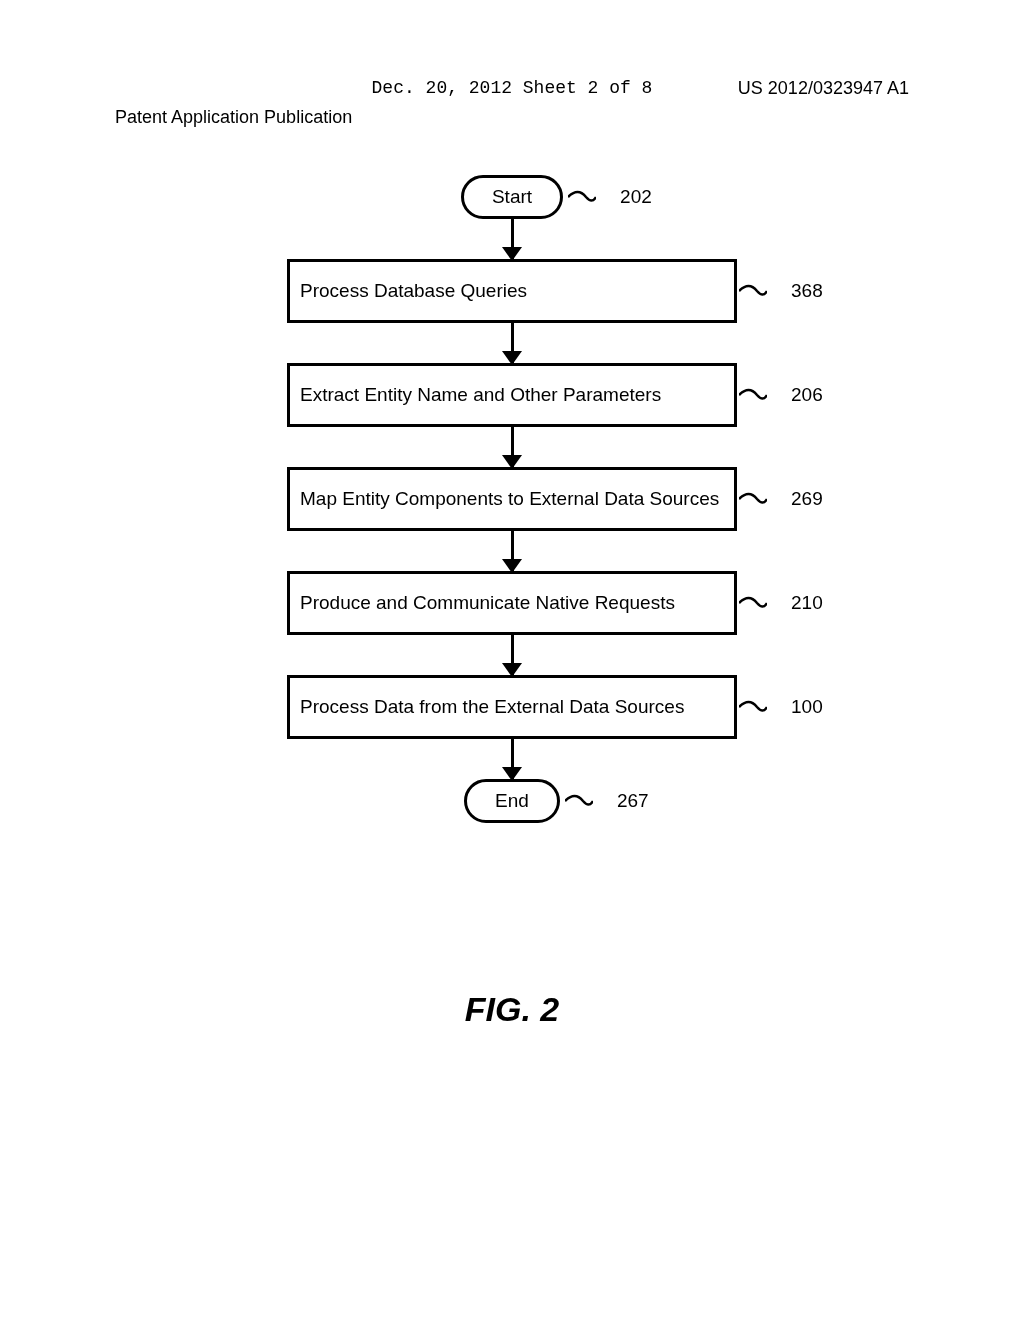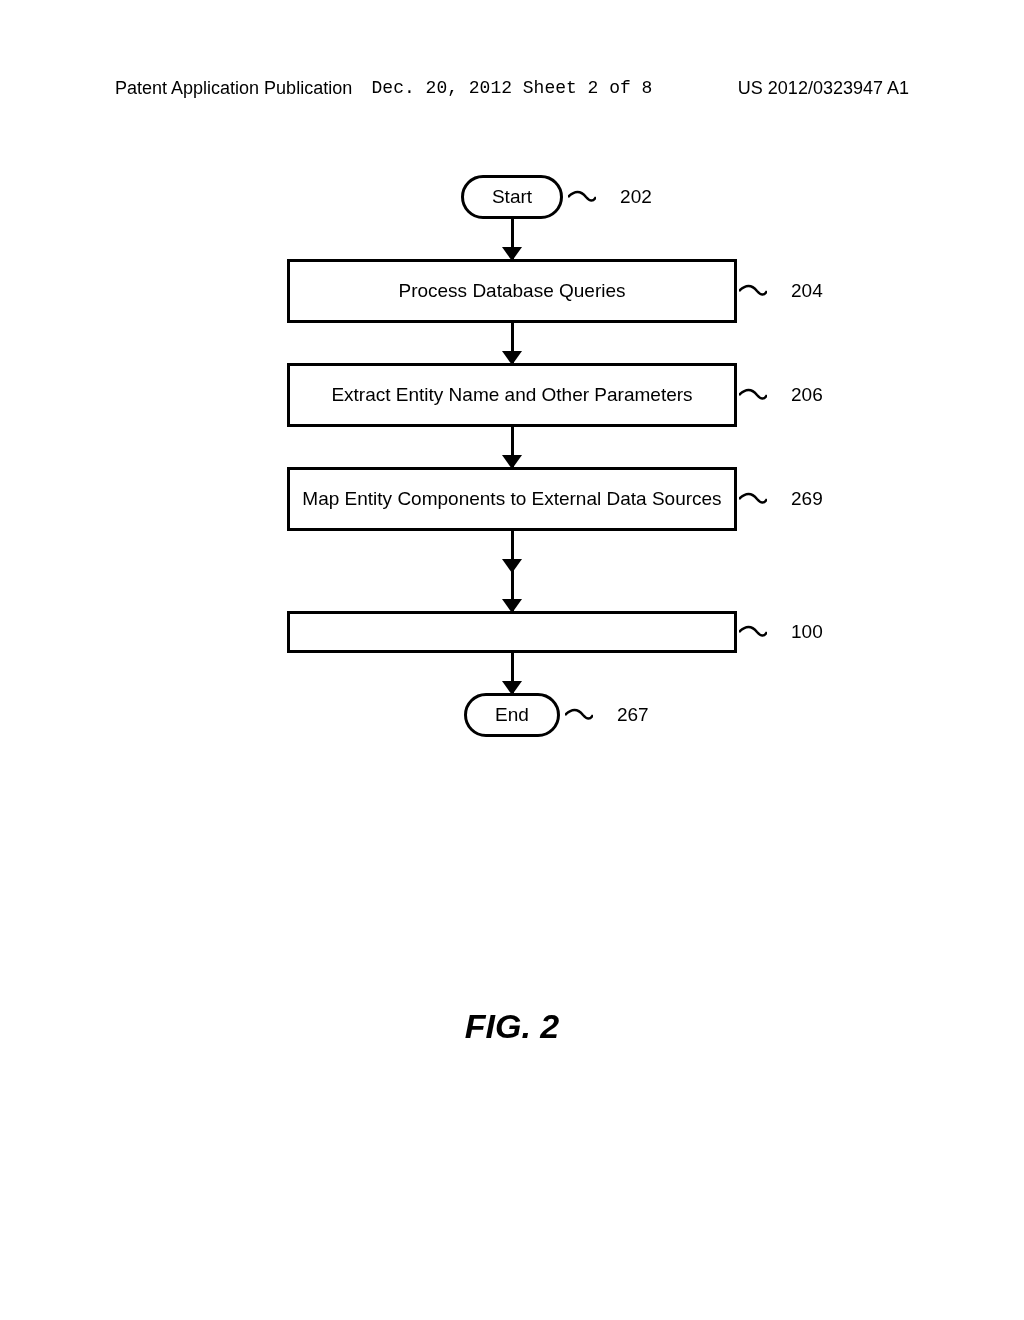--- a/index.html
+++ b/index.html
@@ -20,20 +20,21 @@
       left: 0;
       right: 0;
       display: flex;
       justify-content: space-between;
       padding: 0 115px;
       font-size: 18px;
       font-weight: bold;
     }
     .header-left {
       font-weight: normal;
+      margin-top: 29px;
     }
     .header-center {
       font-weight: normal;
       position: absolute;
       left: 50%;
       transform: translateX(-50%);
       font-family: Liberation Mono, monospace;
     }
     .header-right {
       font-weight: normal;
@@ -52,21 +53,21 @@
       border-radius: 25px;
       padding: 8px 28px;
       font-size: 19px;
       background: white;
       position: relative;
     }
     .process-box {
       border: 3px solid black;
       width: 450px;
       padding: 18px 10px;
-      text-align: center;
+      text-align: left;
       font-size: 19px;
       background: white;
       position: relative;
     }
     .arrow-container {
       height: 40px;
       display: flex;
       justify-content: center;
       align-items: center;
     }
@@ -108,21 +109,20 @@
       margin-right: 8px;
     }
     .figure-label {
       position: absolute;
       top: 990px;
       left: 50%;
       transform: translateX(-50%);
       font-size: 34px;
       font-weight: bold;
       font-style: italic;
-      margin-top: 17px;
     }
   </style>
 </head>
 <body>
 
 <div class="header">
   <span class="header-left">Patent Application Publication</span>
   <span class="header-center">Dec. 20, 2012  Sheet 2 of 8</span>
   <span class="header-right">US 2012/0323947 A1</span>
 </div>
@@ -142,21 +142,21 @@
   <div class="arrow-container">
     <div class="arrow"></div>
   </div>
 
   <div class="process-box">
     <span>Process Database Queries</span>
     <span class="label">
       <svg class="connector" width="28" height="16" viewBox="0 0 28 16">
         <path d="M 0 8 Q 10 -2 18 8 Q 24 15 28 8" stroke="black" stroke-width="2.5" fill="none"></path>
       </svg>
-      <span>204</span>
+      <span>368</span>
     </span>
   </div>
 
   <div class="arrow-container">
     <div class="arrow"></div>
   </div>
 
   <div class="process-box">
     <span>Extract Entity Name and Other Parameters</span>
     <span class="label">
@@ -178,26 +178,36 @@
         <path d="M 0 8 Q 10 -2 18 8 Q 24 15 28 8" stroke="black" stroke-width="2.5" fill="none"></path>
       </svg>
       <span>269</span>
     </span>
   </div>
 
   <div class="arrow-container">
     <div class="arrow"></div>
   </div>
 
-
-  <div class="arrow-container">
-    <div class="arrow"></div>
-  </div>
-
-  <div class="process-box">
+  <div class="process-box">
+    <span>Produce and Communicate Native Requests</span>
+    <span class="label">
+      <svg class="connector" width="28" height="16" viewBox="0 0 28 16">
+        <path d="M 0 8 Q 10 -2 18 8 Q 24 15 28 8" stroke="black" stroke-width="2.5" fill="none"></path>
+      </svg>
+      <span>210</span>
+    </span>
+  </div>
+
+  <div class="arrow-container">
+    <div class="arrow"></div>
+  </div>
+
+  <div class="process-box">
+    <span>Process Data from the External Data Sources</span>
     <span class="label">
       <svg class="connector" width="28" height="16" viewBox="0 0 28 16">
         <path d="M 0 8 Q 10 -2 18 8 Q 24 15 28 8" stroke="black" stroke-width="2.5" fill="none"></path>
       </svg>
       <span>100</span>
     </span>
   </div>
 
   <div class="arrow-container">
     <div class="arrow"></div>

